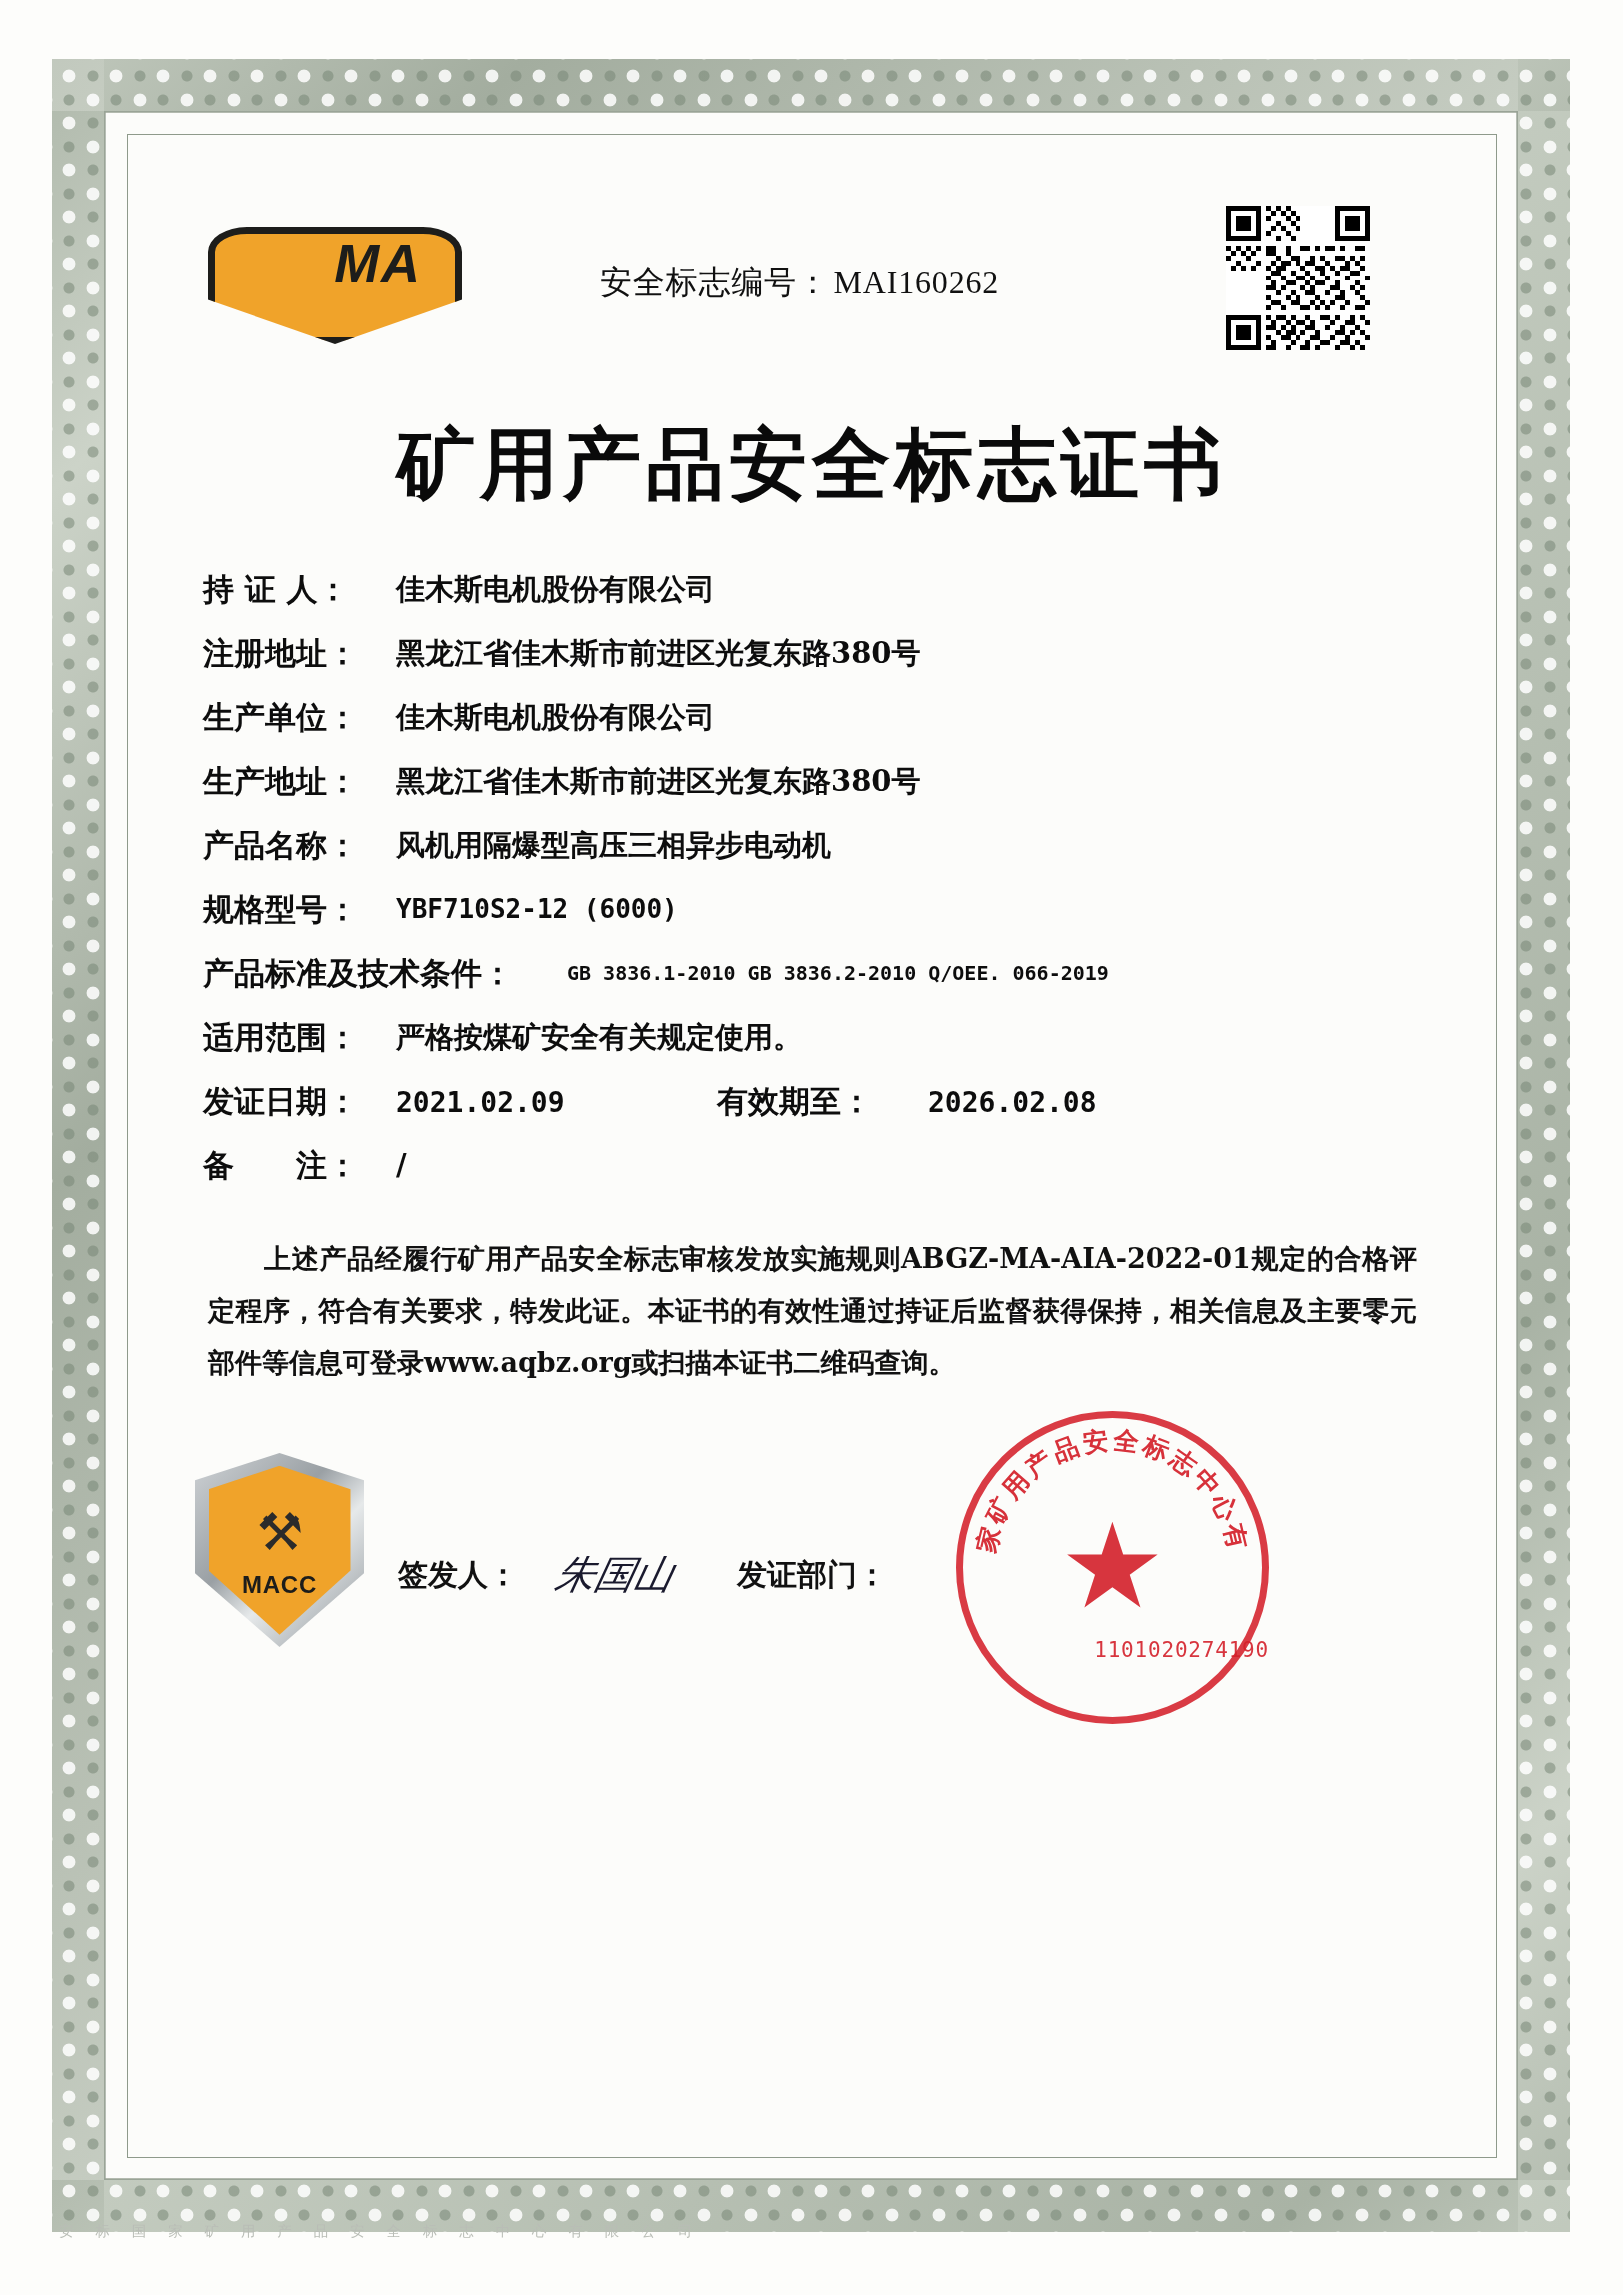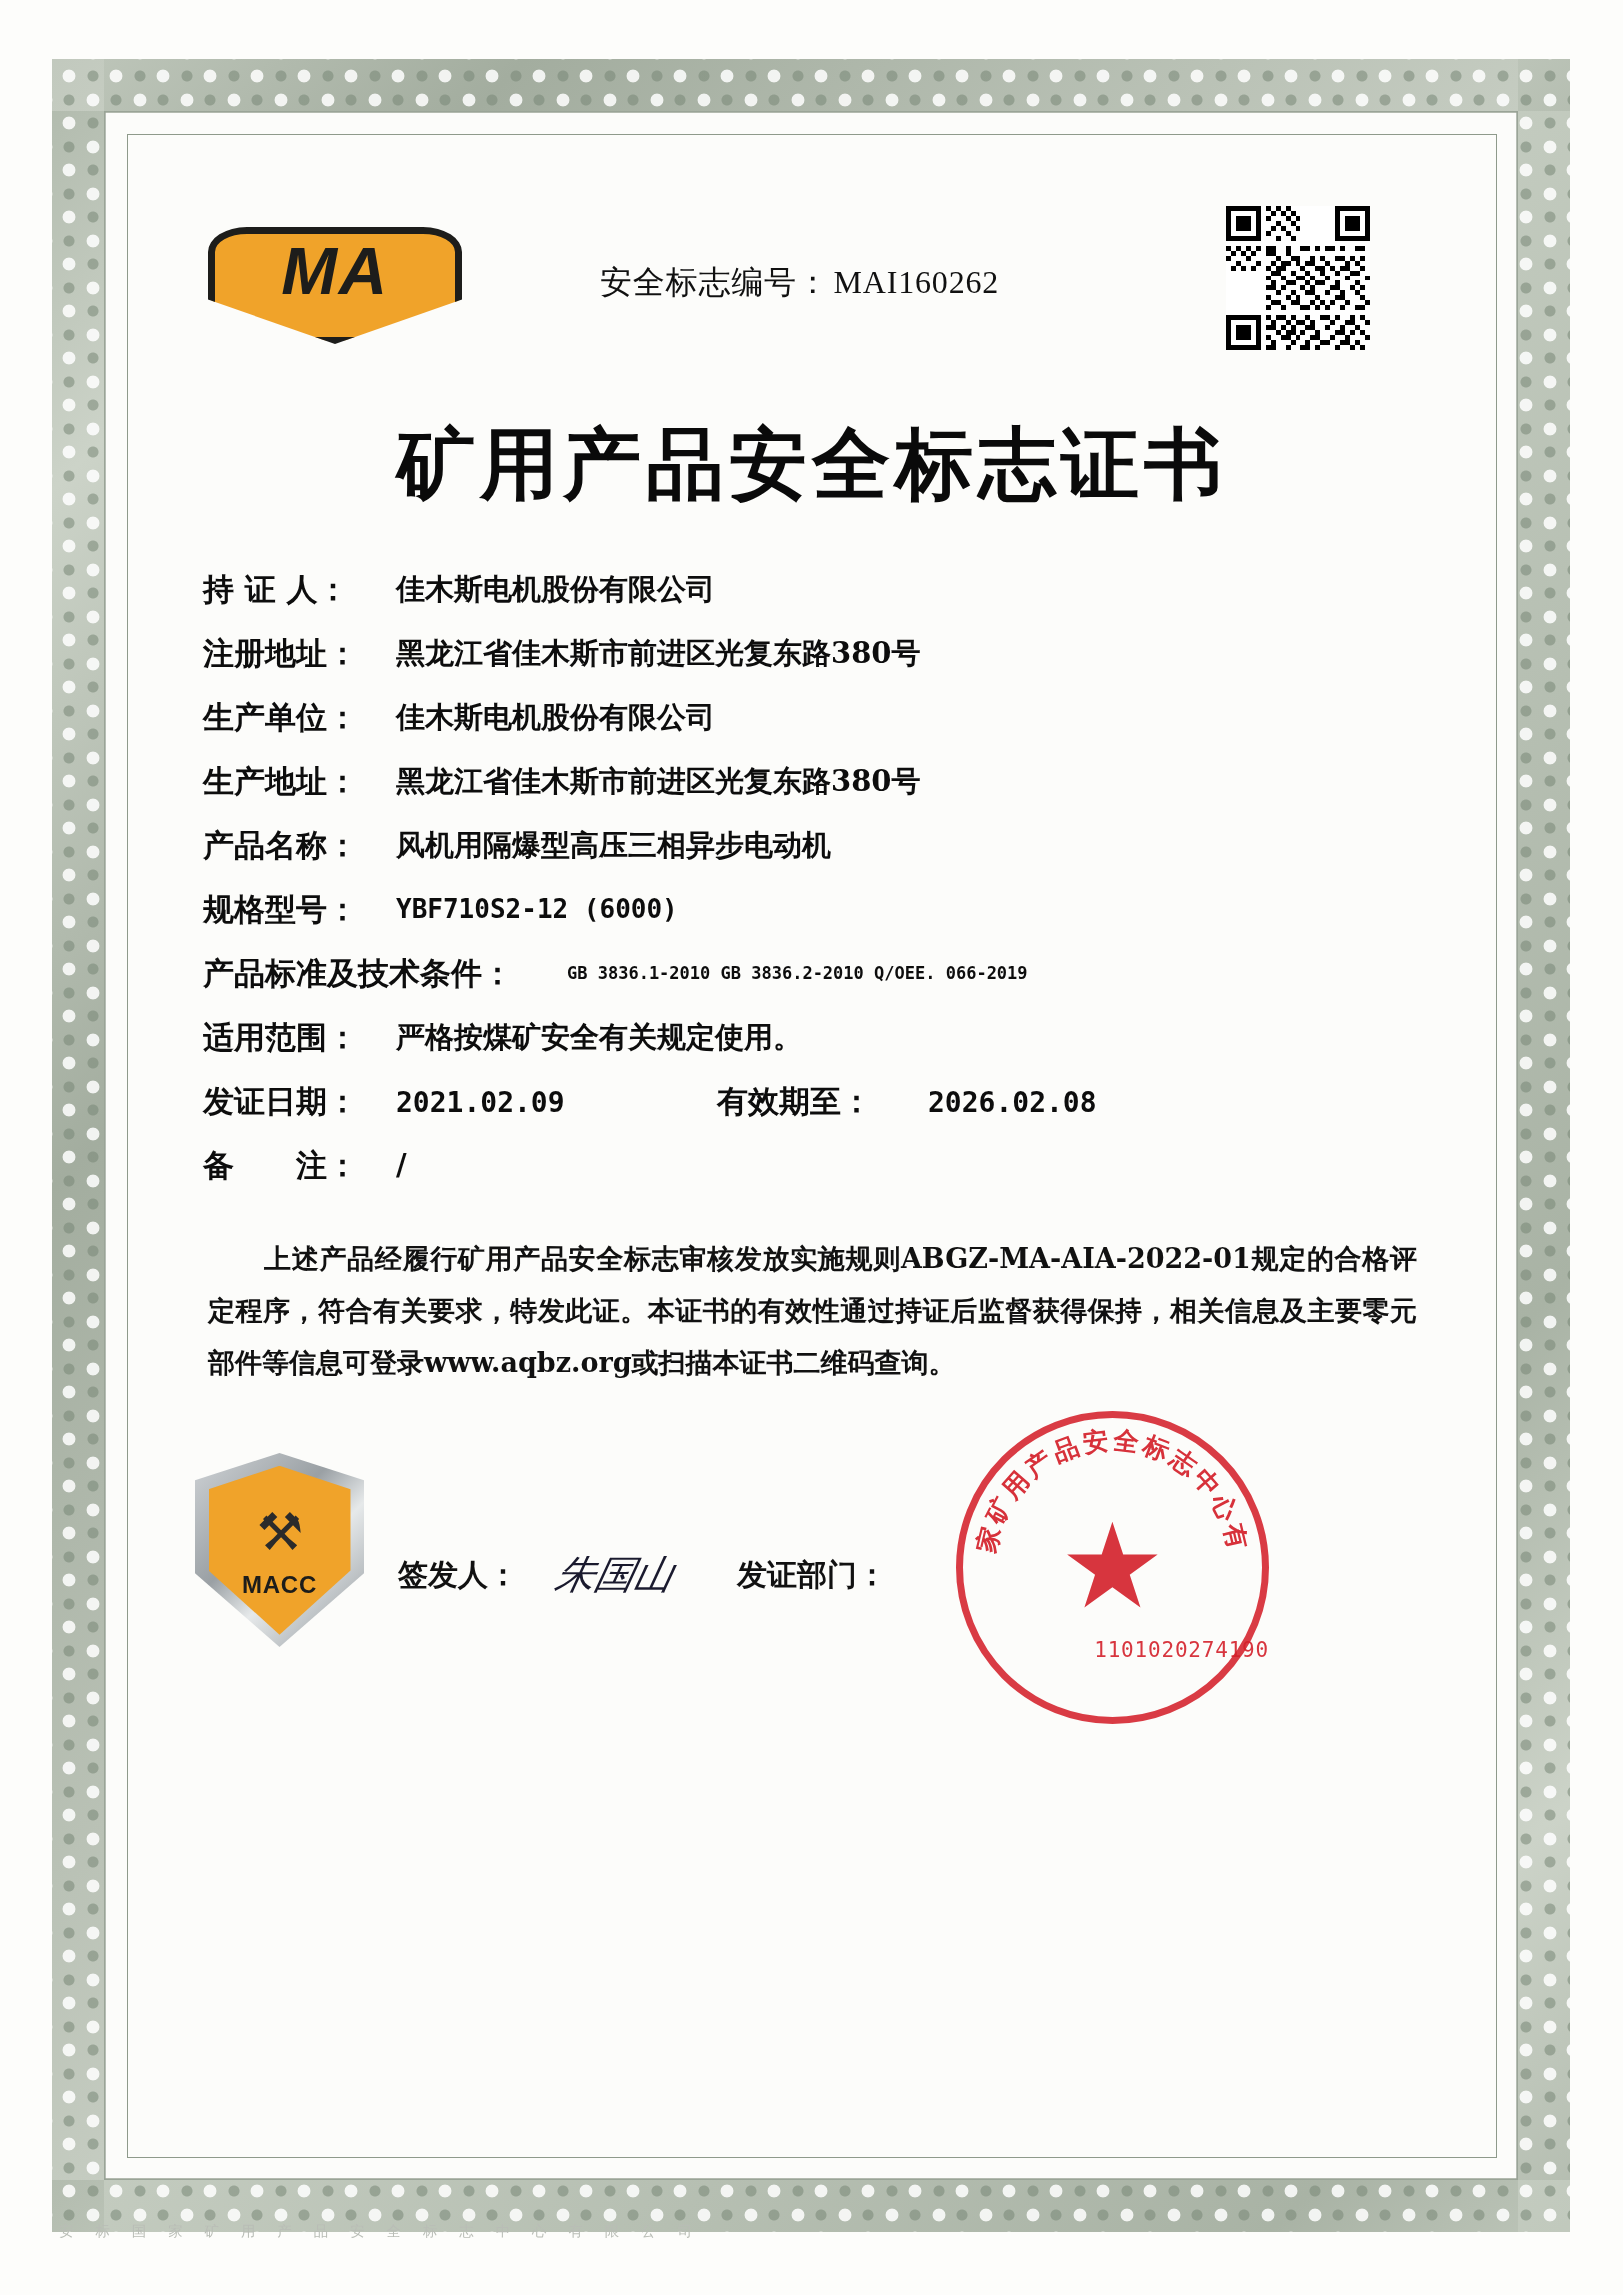--- a/index.html
+++ b/index.html
@@ -89,23 +89,24 @@
     clip-path: polygon(0% 0%, 100% 0%, 100% 62%, 50% 100%, 0% 62%);
   }
   #ma-logo .ma-text {
     position: absolute;
     left: 0; top: 5px;
     width: 254px;
     text-align: center;
     font-family: "Liberation Sans", sans-serif;
     font-weight: bold;
     font-style: italic;
-    font-size: 67px;
+    font-size: 54px;
     color: #1d1d1b;
     letter-spacing: 1.7px;
+    padding-left: 43px;
   }
 
   
   #cert-number-row {
     position: absolute;
     left: 473px;
     top: 127px;
     font-size: 32px;
     color: #111;
     letter-spacing: 0.8px;
@@ -180,21 +181,21 @@
     font-size: 29px;
     color: #0d0d0d;
     vertical-align: top;
   }
   .field-value.mono {
     font-family: "DejaVu Sans Mono", monospace;
     font-size: 26px;
     letter-spacing: 0px;
   }
   .field-value.small {
-    font-size: 17px;
+    font-size: 20px;
     font-family: "DejaVu Sans Mono", monospace;
   }
 
   
   #row-dates .date-label {
     display: inline-block;
     width: 193px;
     font-family: "DejaVu Serif", serif;
     font-weight: bold;
     font-size: 31px;

